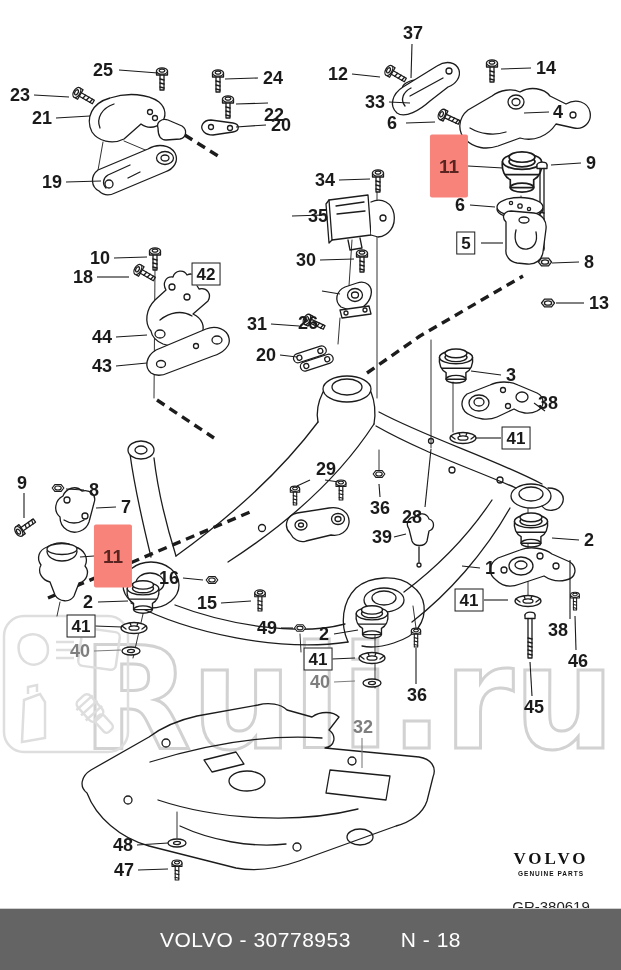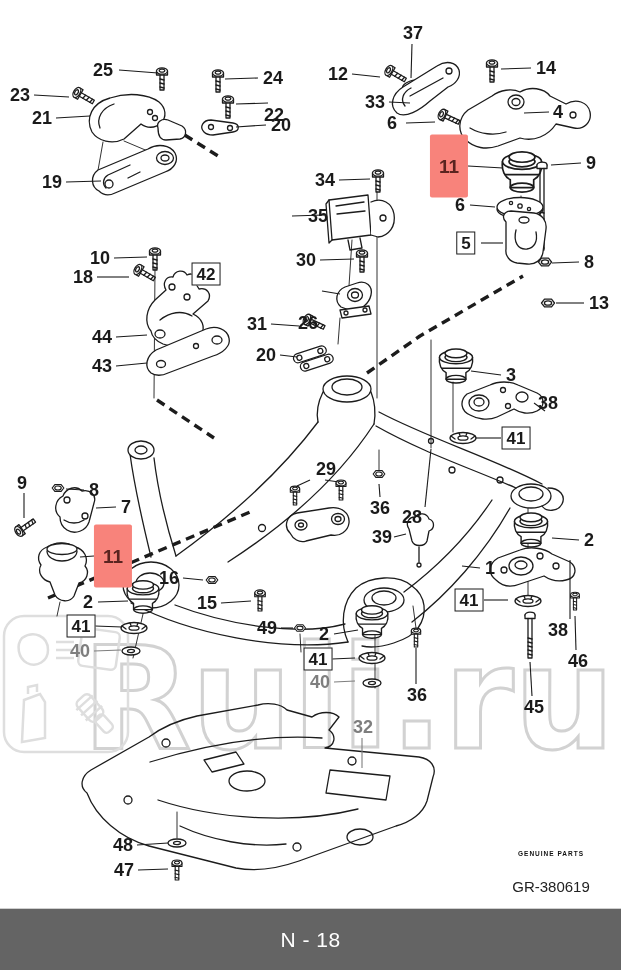--- a/index.html
+++ b/index.html
@@ -440,21 +440,23 @@
       <div class="plabel" style="left: 589px; top: 540px;">2</div>
       <div class="plabel boxed" style="left: 469px; top: 600px;">41</div>
       <div class="plabel" style="left: 558px; top: 630px;">38</div>
       <div class="plabel" style="left: 578px; top: 661px;">46</div>
       <div class="plabel" style="left: 534px; top: 707px;">45</div>
       <div class="plabel" style="left: 123px; top: 845px;">48</div>
       <div class="plabel" style="left: 124px; top: 870px;">47</div>
     </div>
 
 <div class="logo">
+  <div class="brand">VOLVO</div>
   <div class="tagline">GENUINE PARTS</div>
   <div class="code">GR-380619</div>
 </div>
 
 <div class="footer">
+  <span>VOLVO - 30778953</span>
   <span>N - 18</span>
 </div>
 
 </div>
 
 </body></html>

